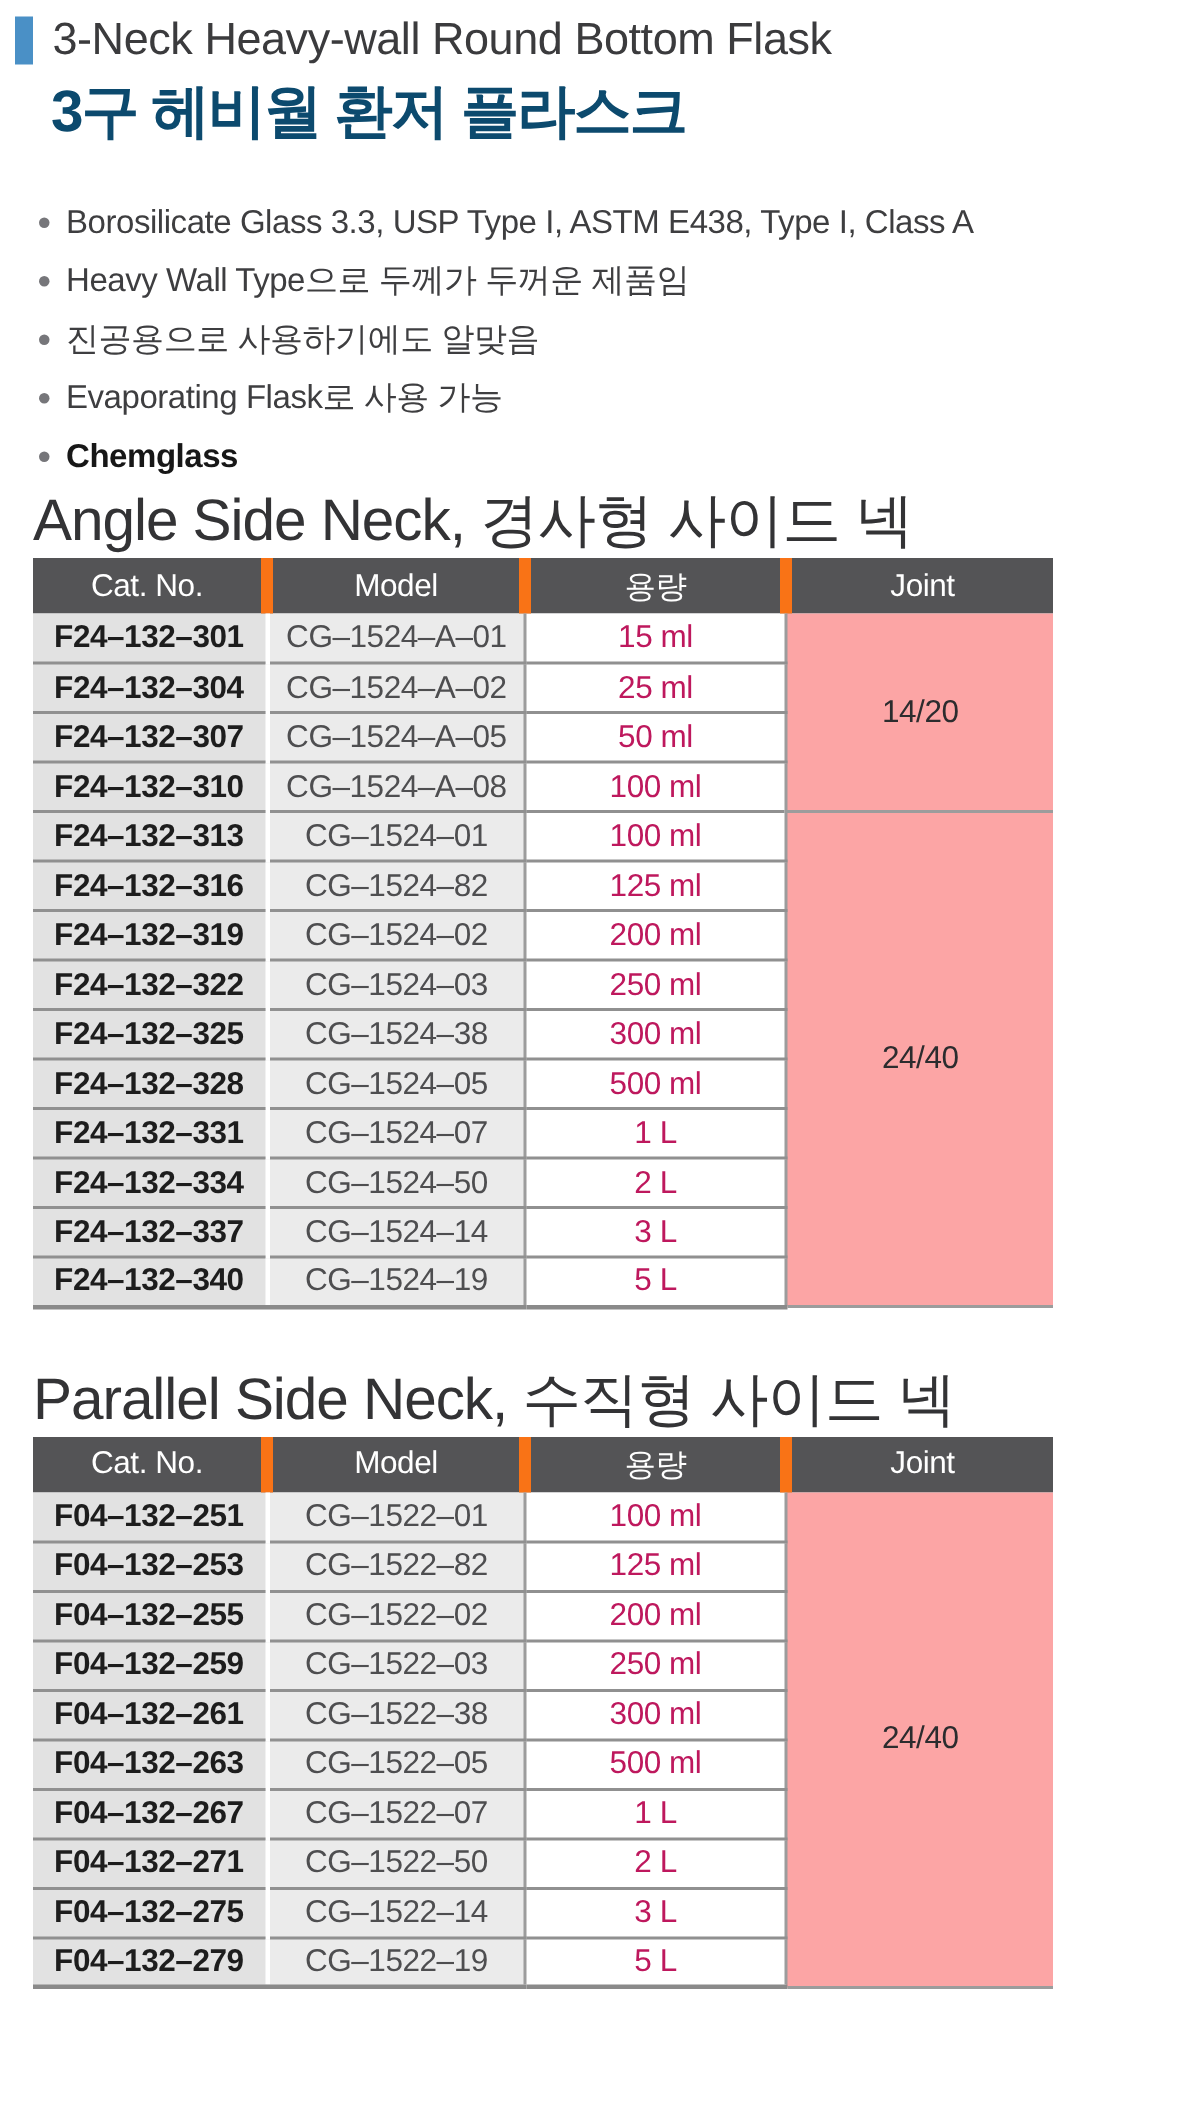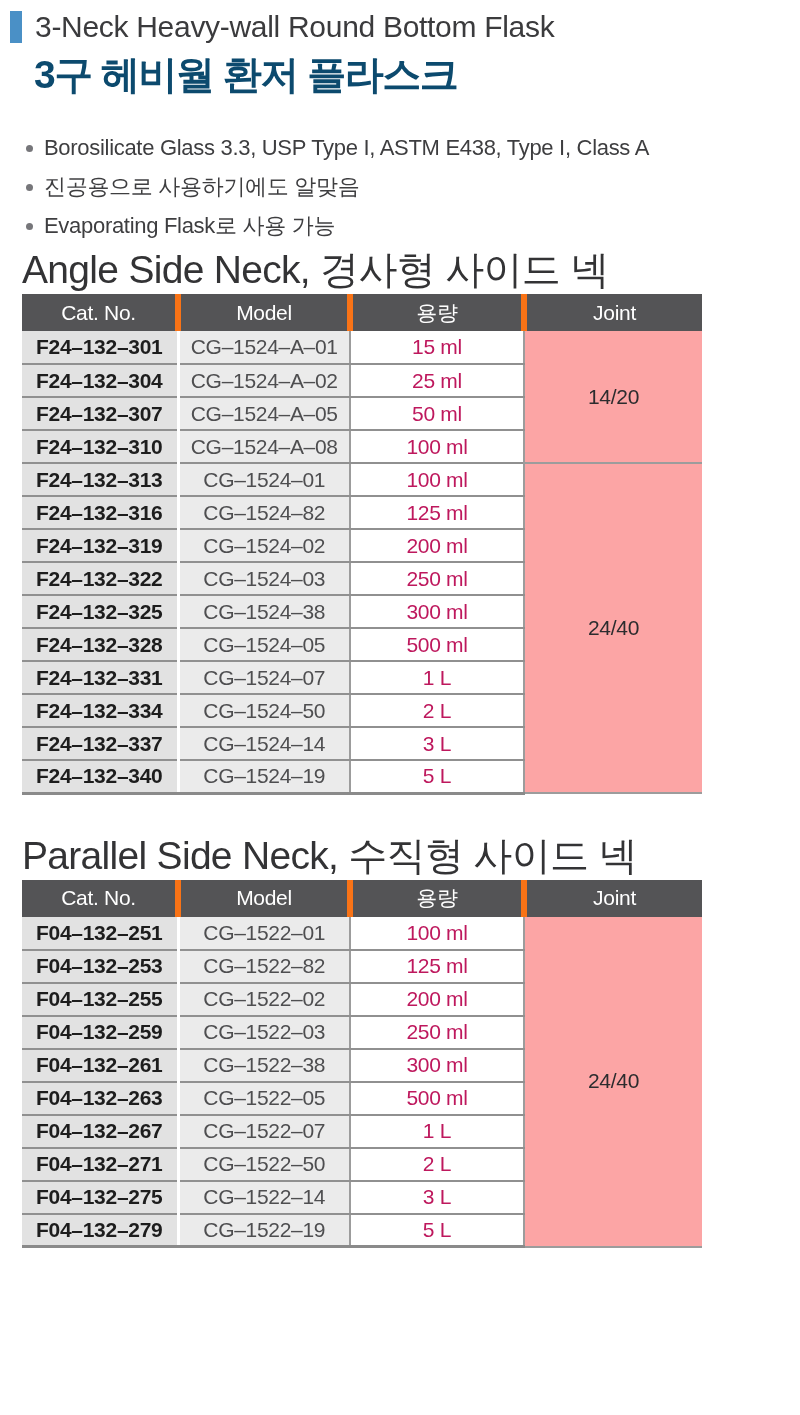--- a/index.html
+++ b/index.html
@@ -40,21 +40,21 @@
   section.sec-0 { margin-top: 14px; }
   section.sec-1 { margin-top: 44px; }
 
   table.product-table {
     border-collapse: collapse; table-layout: fixed;
     margin-left: 22px; width: 680px;
     font-size: 21px; letter-spacing: -0.3px;
   }
   table.product-table th {
     background: #545456; color: #ffffff; font-weight: 400;
-    height: 37px; border-left: 6px solid #f97316; text-align: center;
+    height: 37px; border-left: 8px solid #f97316; text-align: center;
   }
   table.product-table th:first-child { border-left: none; }
   table.product-table td { height: 33px; text-align: center; vertical-align: middle; }
   td.cell-cat  { background: #e2e2e2; color: #1d1d1d; font-weight: 700; border-bottom: 2px solid #909090; }
   td.cell-model{ background: #ebebeb; color: #4e4e50; border-left: 3px solid #ffffff;
                  border-bottom: 2px solid #909090; border-right: 2px solid #9c9c9c; }
   td.cell-vol  { background: #ffffff; color: #be185d; border-bottom: 2px solid #909090; border-right: 2px solid #9c9c9c; }
   td.cell-joint{ background: #fca5a5; color: #2c2c2e; border-bottom: 2px solid #9c9c9c; }
   table.product-table tbody tr:last-child td { border-bottom: 3px solid #8a8a8a; }
 </style>
@@ -71,25 +71,33 @@
     <h2 class="title-ko">3구 헤비월 환저 플라스크</h2>
   </header>
 
   <ul class="features">
     <li>
       <span class="dot"></span>
       <span class="li-text">Borosilicate Glass 3.3, USP Type I, ASTM E438, Type I, Class A</span>
     </li>
     <li>
       <span class="dot"></span>
+      <span class="li-text">Heavy Wall Type으로 두께가 두꺼운 제품임</span>
+    </li>
+    <li>
+      <span class="dot"></span>
       <span class="li-text">진공용으로 사용하기에도 알맞음</span>
     </li>
     <li>
       <span class="dot"></span>
       <span class="li-text">Evaporating Flask로 사용 가능</span>
+    </li>
+    <li class="bold">
+      <span class="dot"></span>
+      <span class="li-text">Chemglass</span>
     </li>
   </ul>
 
   <section class="table-section sec-0">
     <h3>Angle Side Neck, 경사형 사이드 넥</h3>
     <table class="product-table">
         <colgroup>
           <col style="width: 156px;">
           <col style="width: 172px;">
           <col style="width: 174px;">

